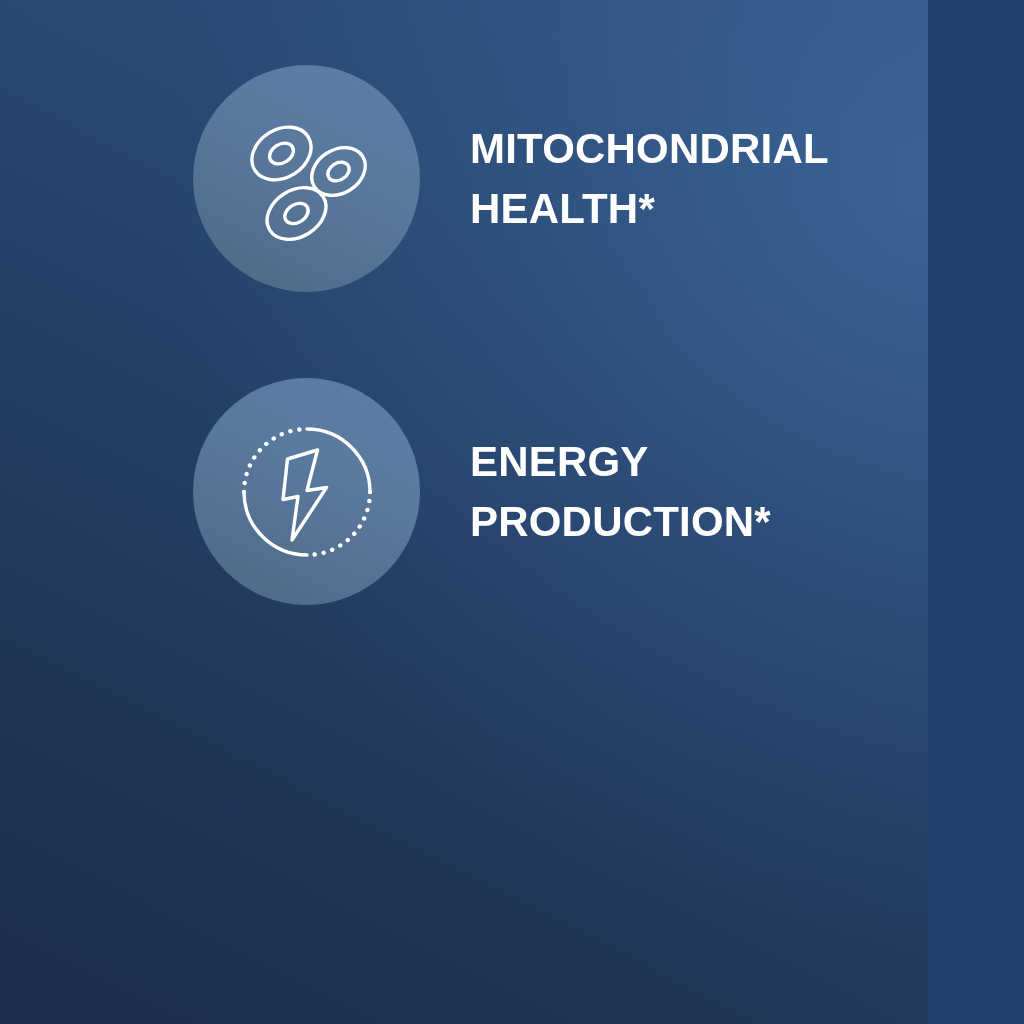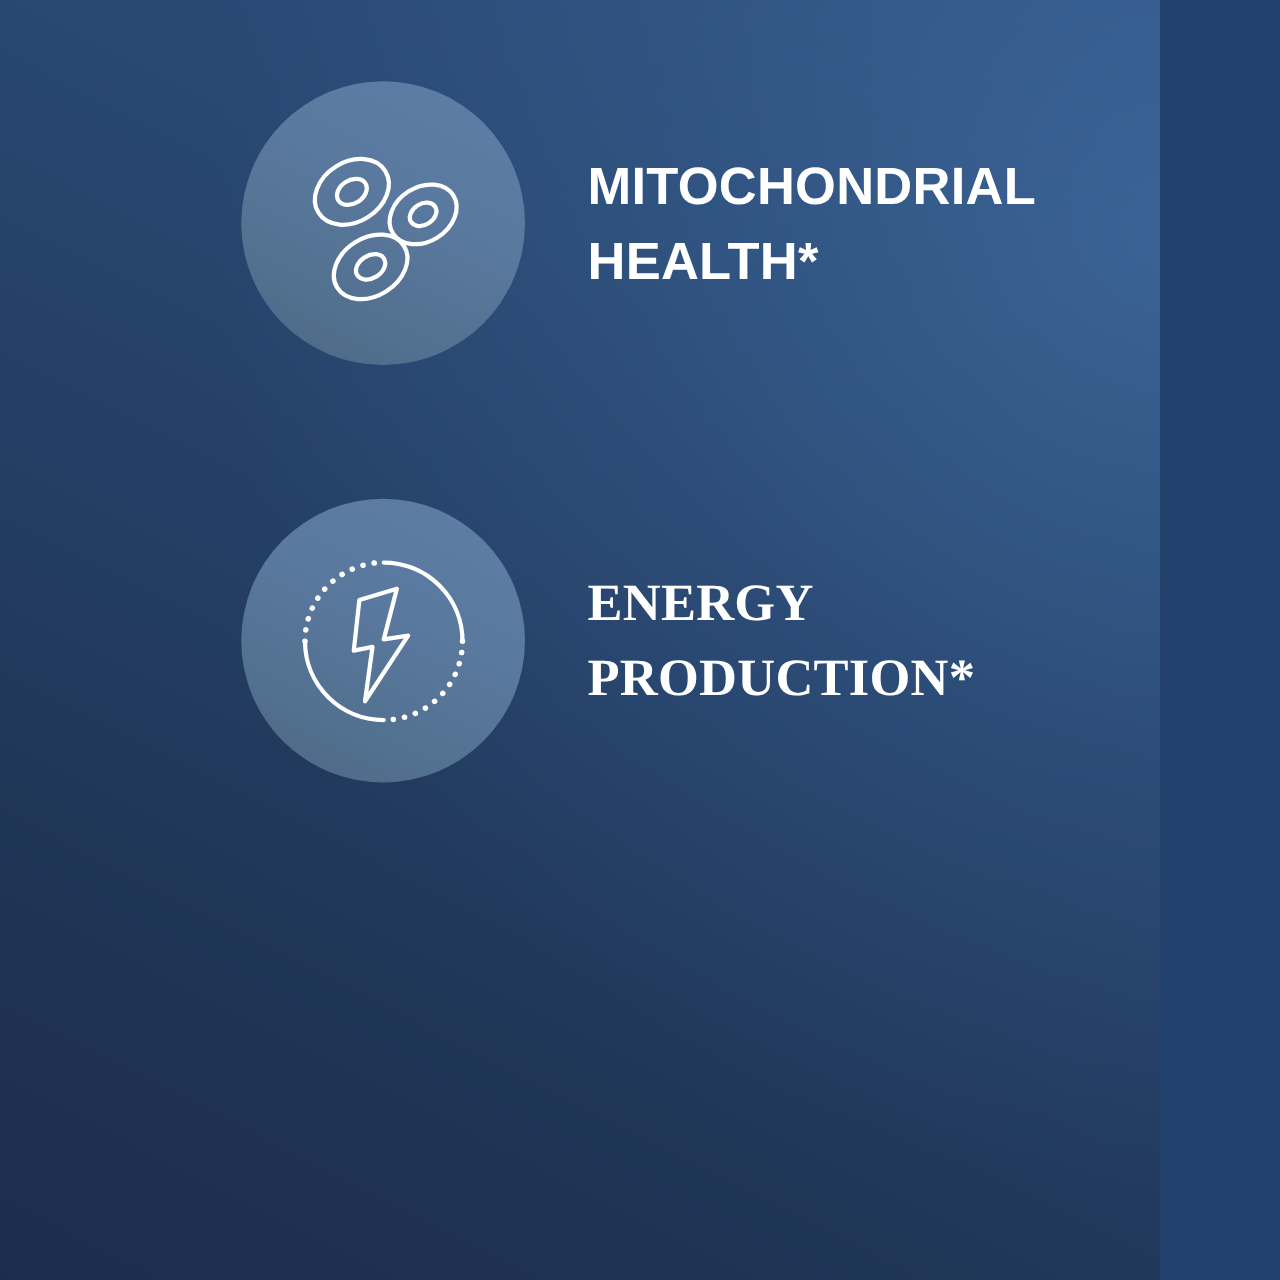--- a/index.html
+++ b/index.html
@@ -26,21 +26,21 @@
 
   
   .feature-row {
     position: absolute;
     left: 0;
     width: 1024px;
     display: flex;
     align-items: center;
   }
   .row-1 { top: 65px; }
-  .row-2 { top: 399px; font-family: Liberation Serif, serif; }
+  .row-2 { top: 378px; }
   .row-3 { top: 734px; }
 
   
   .icon-badge {
     position: relative;
     margin-left: 193px;
     flex: 0 0 auto;
     width: 227px;
     height: 227px;
     border-radius: 50%;

